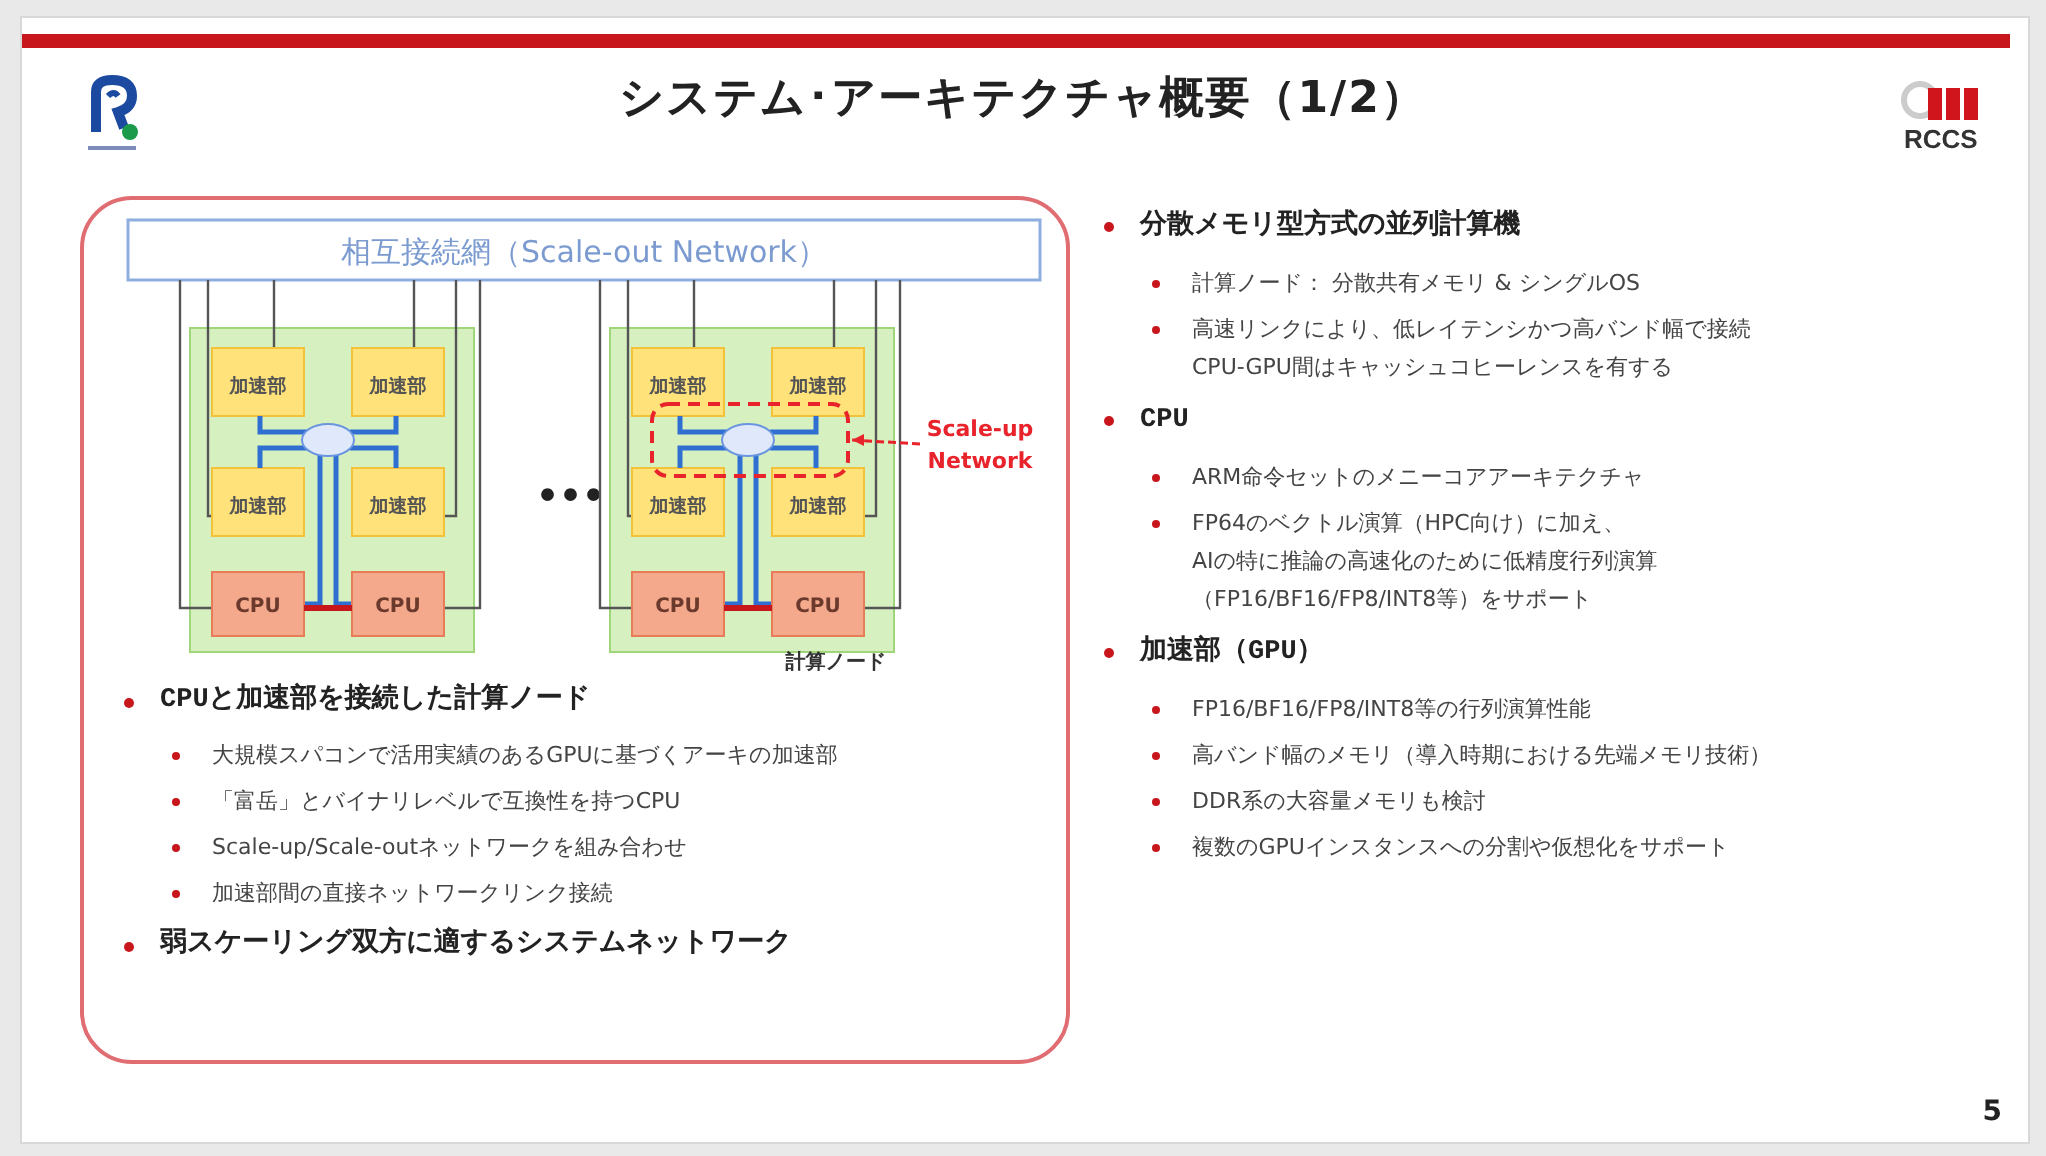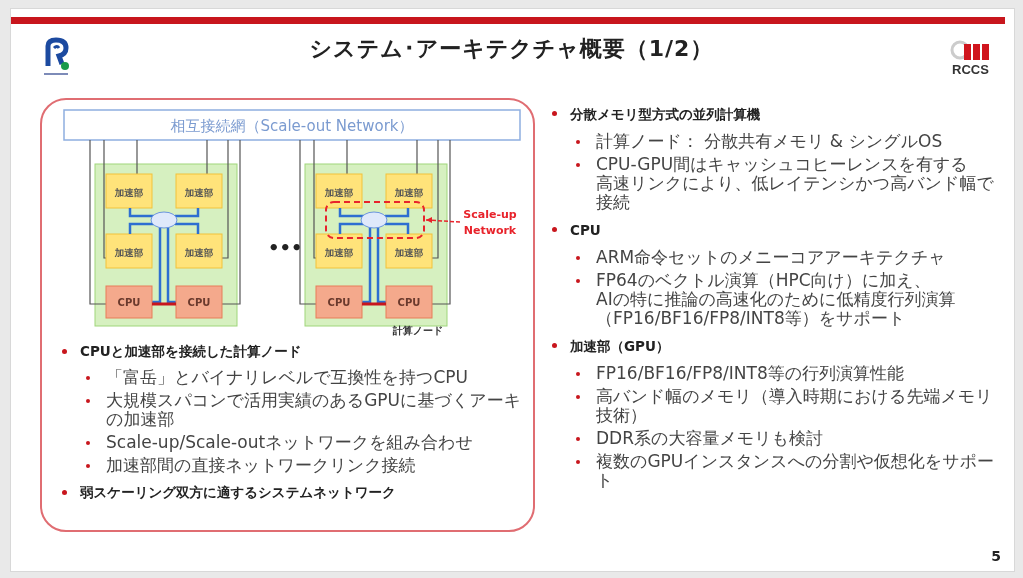--- a/index.html
+++ b/index.html
@@ -10,23 +10,23 @@
   .logo-left{position:absolute;left:40px;top:36px;width:34px;height:42px;}
   .logo-right{position:absolute;left:948px;top:38px;width:46px;height:40px;}
   .pagenum{position:absolute;right:22px;top:548px;font-size:14px;font-weight:bold;color:#222;}
   .panel{position:absolute;left:40px;top:98px;width:495px;height:434px;border:2px solid #e06d72;border-radius:26px;box-sizing:border-box;}
   .diagram{position:absolute;left:50px;top:104px;width:480px;height:236px;}
   .net-label{font-size:15px;fill:#7b9bd0;}
   .box-label{font-size:9.5px;fill:#555;font-weight:bold;}
   .cpu-label{font-size:10px;fill:#6b3a2d;font-weight:bold;}
   ul{list-style:none;margin:0;padding:0;}
   .list{position:absolute;}
-  .l1{position:relative;padding-left:22px;font-size:13.5px;font-weight:bold;color:#222;line-height:26px;}
+  .l1{position:relative;padding-left:22px;font-size:13.5px;font-weight:bold;color:#222;line-height:26px;font-family:Liberation Mono, monospace;}
   .l1::before{content:"";position:absolute;left:4px;top:11px;width:5px;height:5px;border-radius:50%;background:#c8161d;}
-  .l2{position:relative;padding-left:48px;font-size:17px;color:#444;line-height:19px;margin:4px 0;}
+  .l2{position:relative;padding-left:48px;font-size:11px;color:#444;line-height:19px;margin:4px 0;}
   .l2::before{content:"";position:absolute;left:28px;top:8px;width:4px;height:4px;border-radius:50%;background:#c8161d;}
   .left-list{left:58px;top:338px;width:470px;}
   .right-list{left:548px;top:100px;width:460px;}
   .right-list .l1{line-height:28px;}
   .cont{display:block;}
 </style>
 </head>
 <body>
 
 <div class="slide"></div>
@@ -99,33 +99,33 @@
     <text x="158" y="230" text-anchor="middle" font-size="10" font-weight="bold" fill="#333">計算ノード</text>
     <path d="M200 118 L166 116" stroke="#e8232b" stroke-width="1.5" stroke-dasharray="4,2"></path>
     <polygon points="166,116 172,113 172,119" fill="#e8232b"></polygon>
   </g>
   <text x="440" y="114" text-anchor="middle" font-size="11" font-weight="bold" fill="#e8232b">Scale-up</text>
   <text x="440" y="130" text-anchor="middle" font-size="11" font-weight="bold" fill="#e8232b">Network</text>
 </svg>
 
 <ul class="list left-list">
   <li class="l1">CPUと加速部を接続した計算ノード</li>
+  <li class="l2">大規模スパコンで活用実績のあるGPUに基づくアーキの加速部</li>
   <li class="l2">「富岳」とバイナリレベルで互換性を持つCPU</li>
-  <li class="l2">大規模スパコンで活用実績のあるGPUに基づくアーキの加速部</li>
   <li class="l2">Scale-up/Scale-outネットワークを組み合わせ</li>
   <li class="l2">加速部間の直接ネットワークリンク接続</li>
   <li class="l1">弱スケーリング双方に適するシステムネットワーク</li>
 </ul>
 
 <ul class="list right-list">
   <li class="l1">分散メモリ型方式の並列計算機</li>
   <li class="l2">計算ノード： 分散共有メモリ &amp; シングルOS</li>
   <li class="l2">
+      <span class="cont">高速リンクにより、低レイテンシかつ高バンド幅で接続</span>
       <span class="cont">CPU-GPU間はキャッシュコヒーレンスを有する</span>
-      <span class="cont">高速リンクにより、低レイテンシかつ高バンド幅で接続</span>
     </li>
   <li class="l1">CPU</li>
   <li class="l2">ARM命令セットのメニーコアアーキテクチャ</li>
   <li class="l2">
       <span class="cont">FP64のベクトル演算（HPC向け）に加え、</span>
       <span class="cont">AIの特に推論の高速化のために低精度行列演算</span>
       <span class="cont">（FP16/BF16/FP8/INT8等）をサポート</span>
     </li>
   <li class="l1">加速部（GPU）</li>
   <li class="l2">

